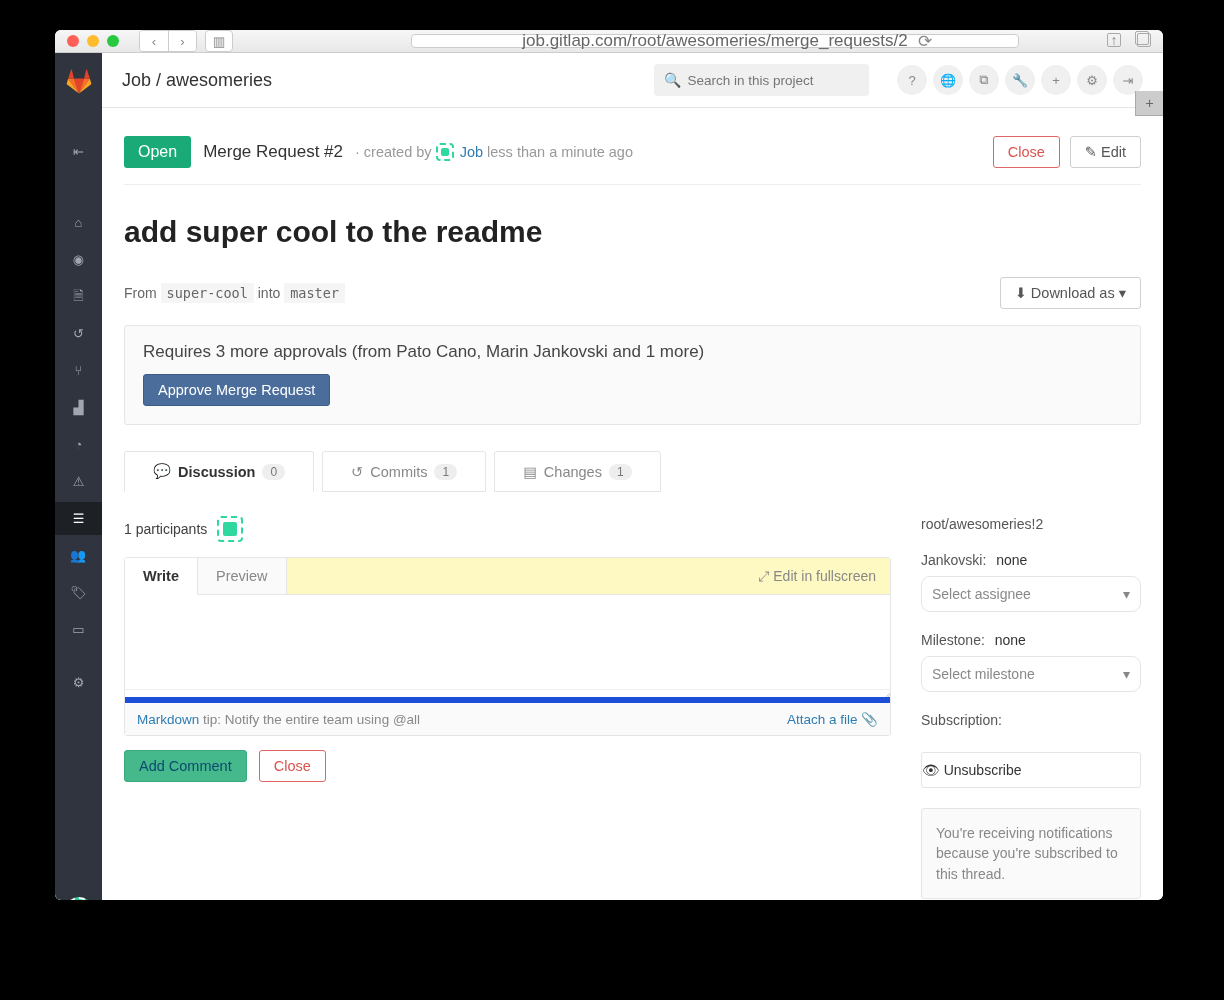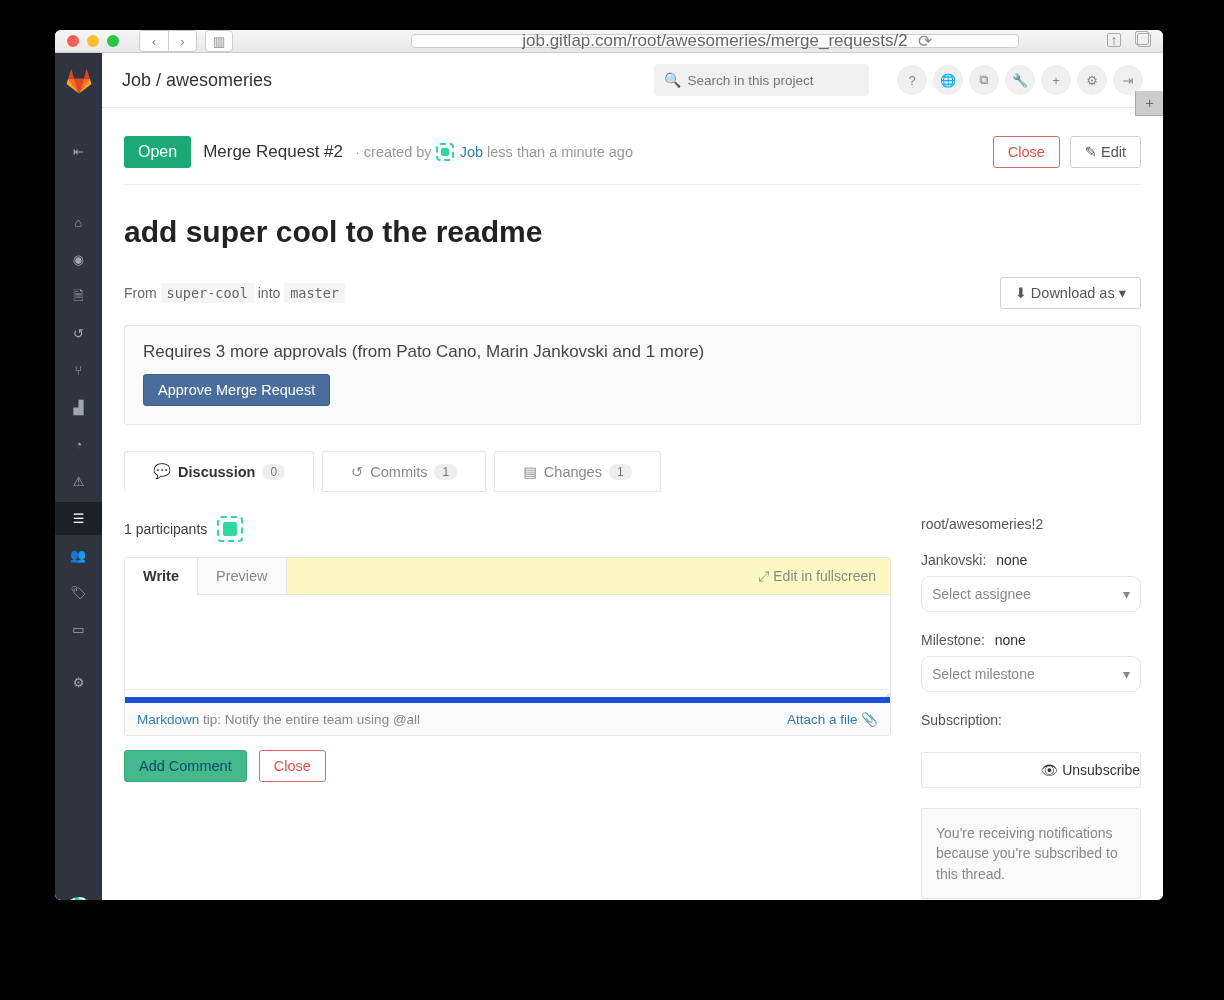--- a/index.html
+++ b/index.html
@@ -158,21 +158,21 @@
   .cb-footer a{ color:#2e7db2; text-decoration:none;}
   .cb-footer .attach{ margin-left:auto; color:#2e7db2; cursor:pointer;}
   .comment-actions{ margin-top:14px; display:flex; gap:12px;}
   .side-label{ color:#555; margin-bottom:6px;}
   .side-value{ color:#333; margin-left:6px;}
   .side-block{ margin-bottom:20px;}
   .select-box{
     border:1px solid #e5e5e5; border-radius:9px; padding:9px 10px; color:#888; display:flex; align-items:center; justify-content:space-between; cursor:pointer; background:#fff;
   }
   .side-path{ color:#555; margin-bottom:20px;}
-  .unsub{ border:1px solid #e5e5e5; border-radius:3px; padding:9px 0; text-align:right; cursor:pointer; background:#fff;}
+  .unsub{ border:1px solid #e5e5e5; border-radius:3px; padding:9px 0; text-align:left; cursor:pointer; background:#fff;}
   .notice{ background:#fafafa; border:1px solid #e5e5e5; border-radius:3px; padding:14px 14px; color:#888; font-size:14px; line-height:1.45; margin-top:20px;}
   .mini-ident{
     display:inline-block; width:18px; height:18px; border:2px dashed #2fd89f; border-radius:4px; vertical-align:-4px; position:relative; margin-right:2px;
   }
   .mini-ident::after{content:""; position:absolute; inset:3px; background:#2fd89f; border-radius:2px;}
 </style>
 </head>
 <body>
 
 <div class="mac-window">

